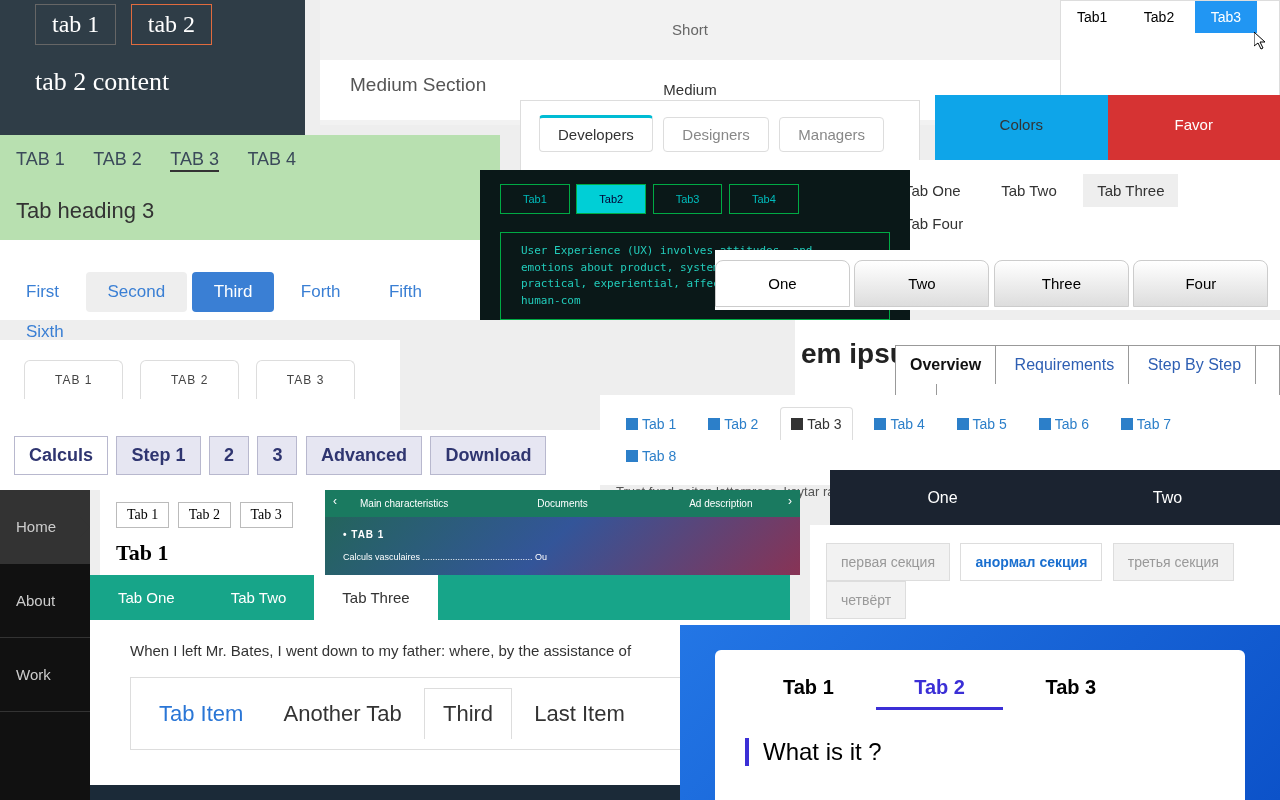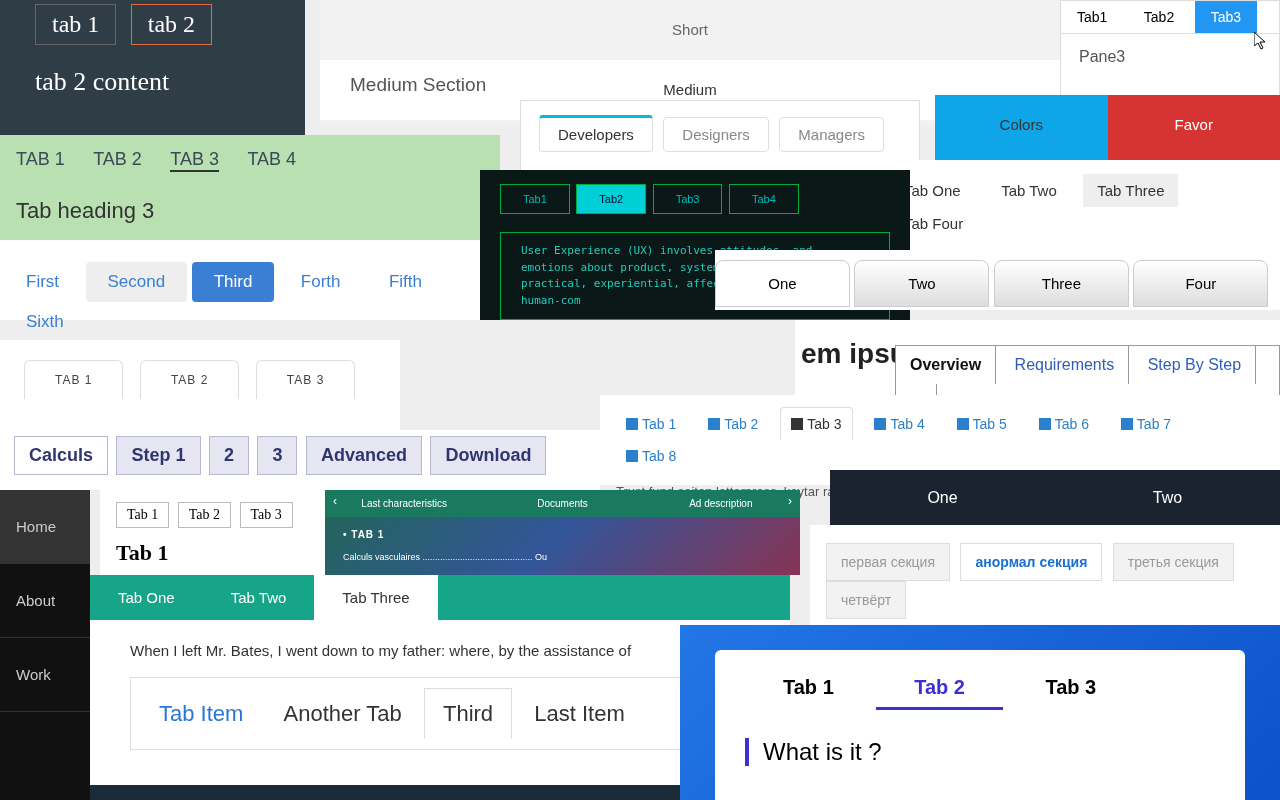--- a/index.html
+++ b/index.html
@@ -48,21 +48,21 @@
 #G .gt.on { background:#eee; }
 #G .gc { font-size:13px; color:#444; padding:0 20px; }
 
 
 #H { left:480px; top:170px; width:430px; height:150px; background:#0a1818; padding:14px 20px; }
 #H .ht { display:inline-block; font-size:11px; color:#0bb; padding:8px 22px; border:1px solid #0a4; margin-right:2px; }
 #H .ht.on { background:#00cfd6; color:#003; }
 #H .hc { font-family:monospace; font-size:11px; color:#2cb; margin-top:18px; line-height:1.5; padding:10px 20px; border:1px solid #0a4; }
 
 
-#I { left:0; top:240px; width:480px; height:80px; background:#fff; padding:22px 4px; }
+#I { left:0; top:240px; width:480px; height:80px; background:#fff; padding:32px 4px; }
 #I .it { display:inline-block; font-size:17px; color:#3a7fd4; padding:10px 22px; border-radius:4px; }
 #I .it.off { background:#eee; }
 #I .it.on { background:#3a7fd4; color:#fff; }
 
 
 #J { left:715px; top:250px; width:565px; height:60px; background:#fff; }
 #J .jt { display:inline-block; width:135px; text-align:center; line-height:45px; font-size:15px; border:1px solid #ccc; border-radius:8px 8px 0 0; margin-top:10px; }
 #J .jt.on { background:#fff; }
 #J .jt.off { background:linear-gradient(#fff,#ddd); }
 
@@ -160,21 +160,20 @@
 <div id="C" class="panel">
   <span class="ct on">Developers</span>
   <span class="ct">Designers</span>
   <span class="ct">Managers</span>
 </div>
 
 <div id="D" class="panel">
   <span class="dt">Tab1</span>
   <span class="dt">Tab2</span>
   <span class="dt on">Tab3</span>
-  <div class="dc">Pane3</div>
 </div>
 <svg class="cursor" style="left:1254px;top:32px" viewBox="0 0 16 20">
     <path d="M0 0 L0 14 L4 11 L7 17 L9 16 L6 10 L11 10 Z" fill="#fff" stroke="#000"></path>
   </svg>
 
 <div id="E" class="panel">
   <div class="et">Colors</div>
   <div class="et off">Favor</div>
 </div>
 
@@ -279,21 +278,21 @@
   <span class="st">Tab 1</span>
   <span class="st">Tab 2</span>
   <span class="st">Tab 3</span>
   <div class="sh">Tab 1</div>
 </div>
 
 <div id="T" class="panel">
   <span class="tarr" style="left:8px">‹</span>
   <span class="tarr" style="right:8px">›</span>
   <div class="tbar">
-    <div class="tt">Last characteristics</div>
+    <div class="tt">Main characteristics</div>
     <div class="tt">Documents</div>
     <div class="tt">Ad description</div>
   </div>
   <div class="tline">• TAB 1</div>
   <div class="tsub">Calculs vasculaires ............................................ Ou</div>
 </div>
 
 <div id="U" class="panel">
   <div class="ubar">
     <div class="ut">Tab One</div>

